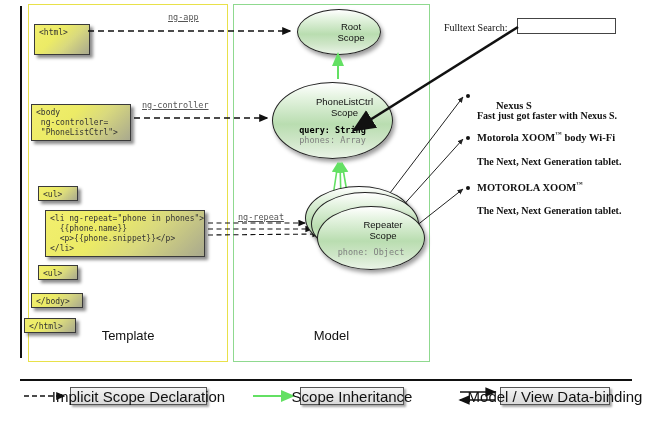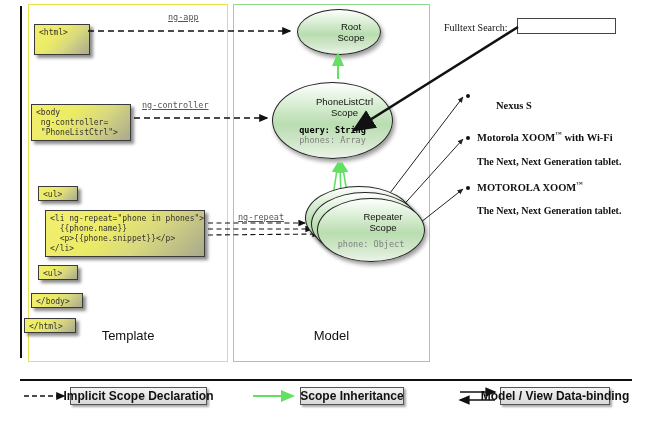--- a/index.html
+++ b/index.html
@@ -50,22 +50,22 @@
 
   
   .elabel{position:absolute;font-family:"DejaVu Sans Mono","Liberation Mono",monospace;
           font-size:8.5px;color:#555;background:#fff;padding:0 2px;text-decoration:underline;}
 
   
   .legend-rule{position:absolute;left:20px;top:379px;width:612px;height:2px;background:#111;}
   .lgbox{position:absolute;box-sizing:border-box;border:1.5px solid #555;
          background:linear-gradient(to bottom,#f4f4f4,#d9d9d9);
          box-shadow:2px 2px 2px rgba(0,0,0,.35);
-         font-size:12px;color:#111;display:flex;align-items:center;
-         justify-content:center;padding:0 1px;white-space:nowrap;font-weight:bold;}
+         font-size:15px;color:#111;display:flex;align-items:center;
+         justify-content:center;padding:0 1px;white-space:nowrap;}
 
   svg.ov{position:absolute;left:0;top:0;width:645px;height:425px;pointer-events:none;}
 </style>
 </head>
 <body>
 
 <div id="root">
 
   <div class="left-rule"></div>
 
@@ -104,35 +104,36 @@
   <div class="ell" style="left:272px;top:82px;width:119px;height:75px;">
     <div class="t1">PhoneListCtrl</div>
     <div class="t1">Scope</div>
     <div style="height:7px"></div>
     <div class="t2 q">query: String</div>
     <div class="t2 g">phones: Array</div>
   </div>
 
   <div class="ell" style="left:305px;top:186px;width:106px;height:62px;z-index:1;"></div>
   <div class="ell" style="left:311px;top:192px;width:106px;height:62px;z-index:2;"></div>
-  <div class="ell" style="left:317px;top:198px;width:106px;height:62px;z-index:3;">
+  <div class="ell" style="left:317px;top:206px;width:106px;height:62px;z-index:3;">
     <div class="t1">Repeater</div>
     <div class="t1">Scope</div>
     <div style="height:6px"></div>
     <div class="t2 g">phone: Object</div>
   </div>
 
   <div class="view-txt view-label" style="left:444px;top:22px;">Fulltext Search:</div>
   <input class="view-input" type="text" style="left: 517px; top: 18px; width: 99px; height: 16px;" placeholder="">
 
   <div class="bullet" style="left:466px;top:94px;"></div>
   <div class="view-txt v-item" style="left:496px;top:88px;margin-top:12px;"><span>Nexus S</span></div>
+  <div class="view-txt v-sub" style="left:477px;top:110px;">Fast just got faster with Nexus S.</div>
 
   <div class="bullet" style="left:466px;top:136px;"></div>
-  <div class="view-txt v-item" style="left:477px;top:130px;"><span>Motorola XOOM</span><span class="tm">™</span><span>  with Wi-Fi</span></div>
+  <div class="view-txt v-item" style="left:477px;top:130px;"><span>Motorola XOOM</span><span class="tm">™</span><span>  body Wi-Fi</span></div>
   <div class="view-txt v-sub" style="left:477px;top:156px;">The Next, Next Generation tablet.</div>
 
   <div class="bullet" style="left:466px;top:186px;"></div>
   <div class="view-txt v-item" style="left:477px;top:180px;"><span>MOTOROLA XOOM</span><span class="tm">™</span></div>
   <div class="view-txt v-sub" style="left:477px;top:205px;">The Next, Next Generation tablet.</div>
 
   <div class="elabel" style="left:166px;top:12px;">ng-app</div>
   <div class="elabel" style="left:140px;top:100px;">ng-controller</div>
   <div class="elabel" style="left:236px;top:212px;">ng-repeat</div>
 

